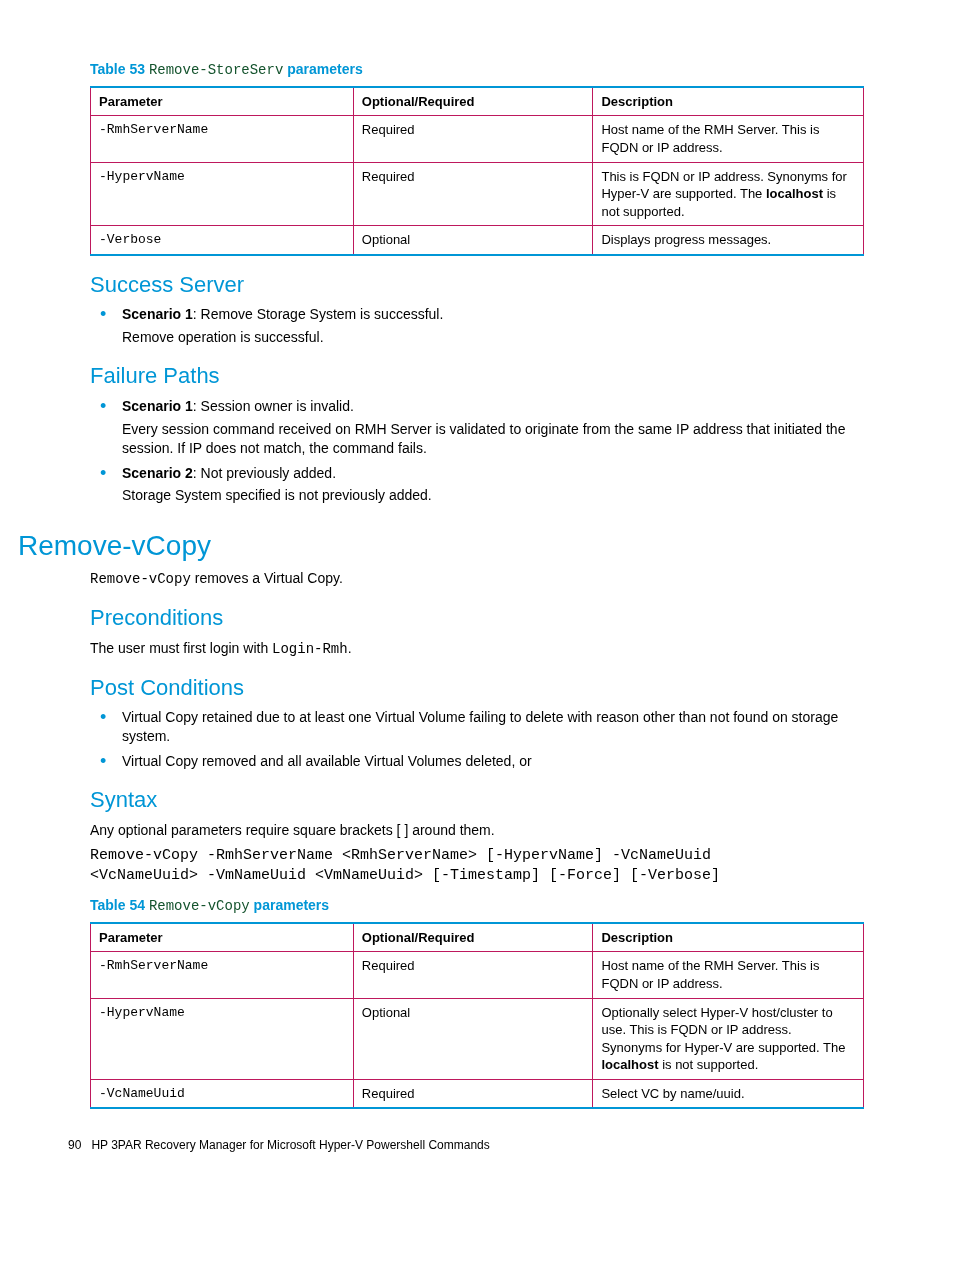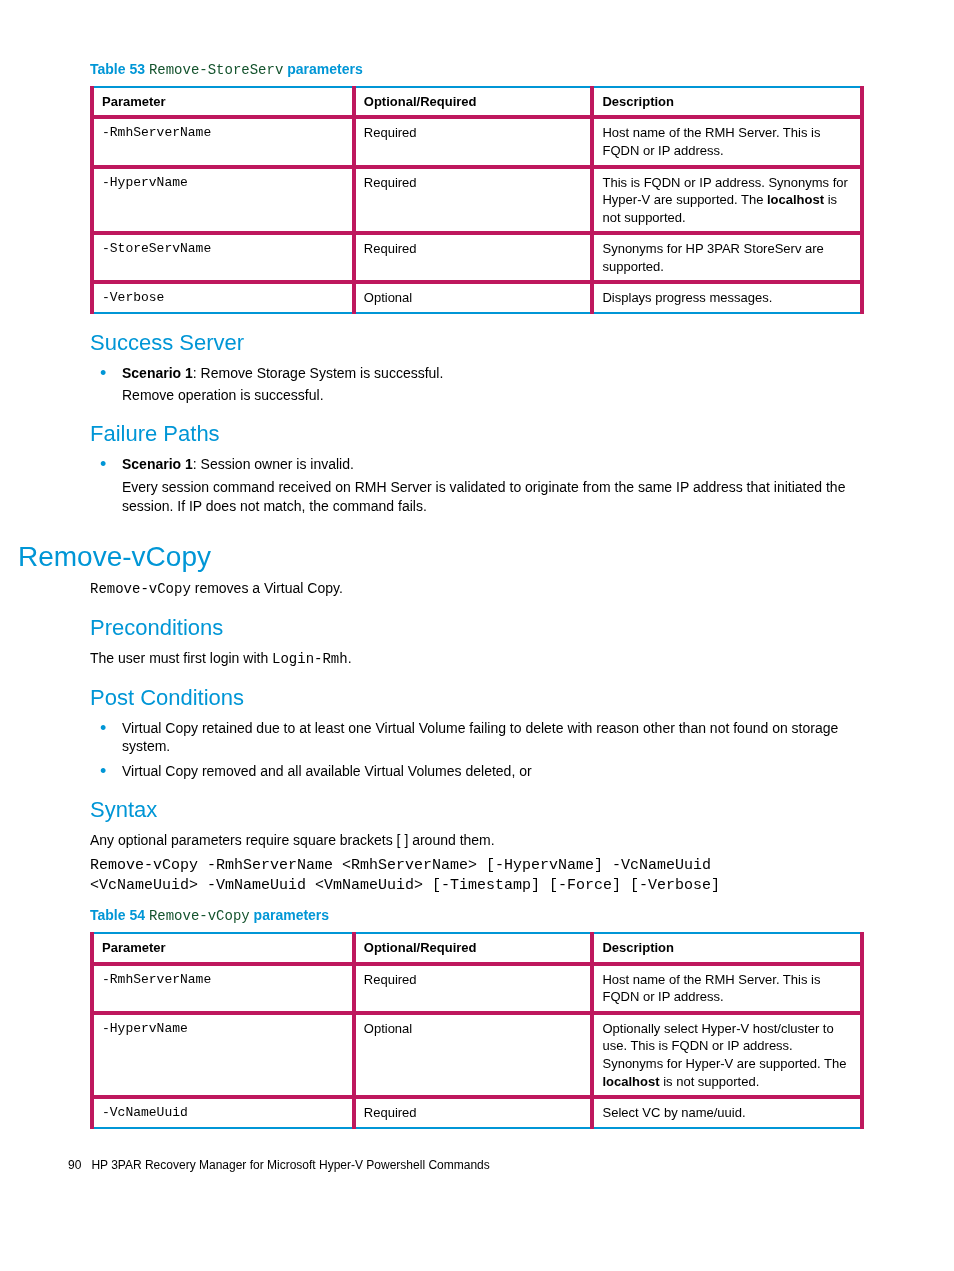--- a/index.html
+++ b/index.html
@@ -22,21 +22,21 @@
     font-family: "Courier New", monospace;
     color: #14532d;
     font-weight: normal;
   }
   table.params {
     border-collapse: collapse;
     width: 100%;
     margin-bottom: 10px;
   }
   table.params th, table.params td {
-    border: 4px solid #be185d;
+    border: 1px solid #be185d;
     padding: 5px 8px;
     font-size: 13px;
     text-align: left;
     vertical-align: top;
   }
   table.params th {
     font-weight: bold;
   }
   table.params {
     border-top: 2px solid #0096d6;
@@ -118,45 +118,44 @@
         <td class="mono">-RmhServerName</td>
         <td>Required</td>
         <td><span>Host name of the RMH Server. This is FQDN or IP address.</span></td>
       </tr>
       <tr>
         <td class="mono">-HypervName</td>
         <td>Required</td>
         <td><span>This is FQDN or IP address. Synonyms for Hyper-V are supported. The </span><b>localhost</b><span> is not supported.</span></td>
       </tr>
       <tr>
-        <td class="mono">-StoreServName</td>
-        <td>Required</td>
-        <td><span>Synonyms for HP 3PAR StoreServ are supported.</span></td>
-      </tr>
-      <tr>
         <td class="mono">-Verbose</td>
         <td>Optional</td>
         <td><span>Displays progress messages.</span></td>
       </tr>
     </tbody>
 </table>
 
 <h2 class="h2">Success Server</h2>
 <ul class="bullets">
   <li>
     <b>Scenario 1</b><span>: Remove Storage System is successful.</span>
     <div class="sub">Remove operation is successful.</div>
   </li>
 </ul>
 
 <h2 class="h2">Failure Paths</h2>
 <ul class="bullets">
   <li>
     <b>Scenario 1</b><span>: Session owner is invalid.</span>
     <div class="sub">Every session command received on RMH Server is validated to originate from the same IP address that initiated the session. If IP does not match, the command fails.</div>
+  </li>
+  <li>
+    <b>Scenario 2</b><span>: Not previously added.</span>
+    <div class="sub">Storage System specified is not previously added.</div>
   </li>
 </ul>
 
 <h1 class="h1">Remove-vCopy</h1>
 <div class="body-text">
   <span class="mono">Remove-vCopy</span><span> removes a Virtual Copy.</span>
 </div>
 
 <h2 class="h2">Preconditions</h2>
 <div class="body-text">

